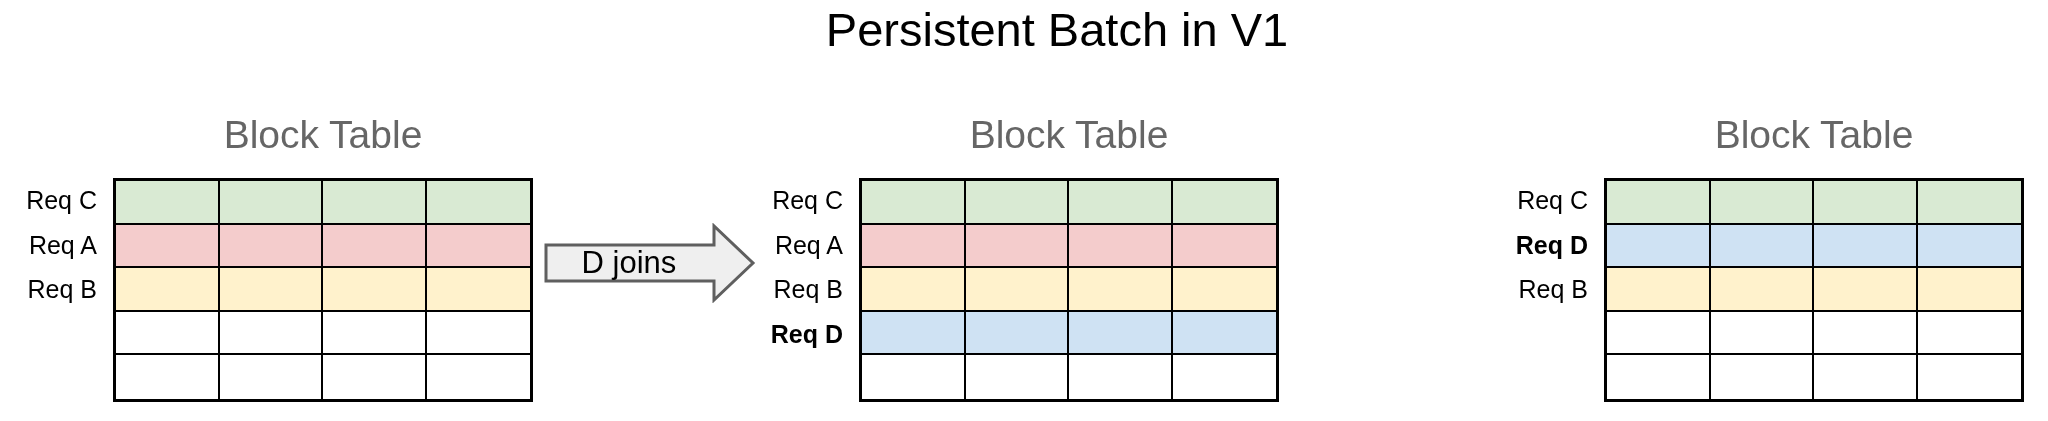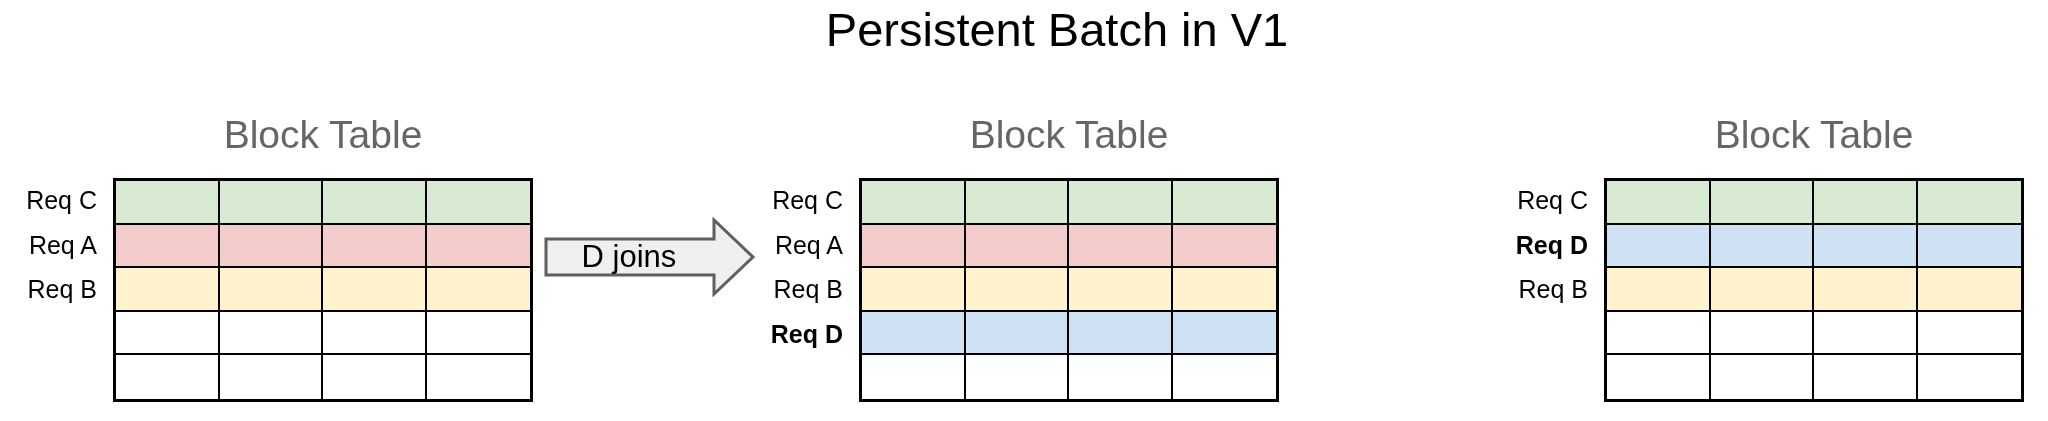--- a/index.html
+++ b/index.html
@@ -75,21 +75,21 @@
     background: #ffffff;
   }
   .bt-grid .cell {
     border-right: 2.5px solid #000000;
     border-bottom: 2.5px solid #000000;
   }
   .bt-grid .cell:nth-child(4n) { border-right: none; }
   .bt-grid .cell:nth-last-child(-n+4) { border-bottom: none; }
   .arrow {
     position: absolute;
-    top: 217px;
+    top: 223px;
     width: 212px;
     height: 80px;
   }
   .a1 { left: 544px; }
   .a2 { left: 1292px; }
   .arrow svg {
     position: absolute;
     inset: 0;
     width: 100%;
     height: 100%;

